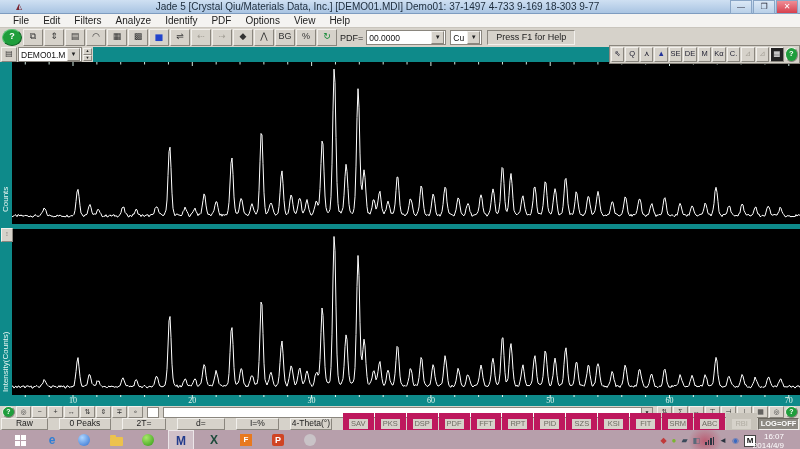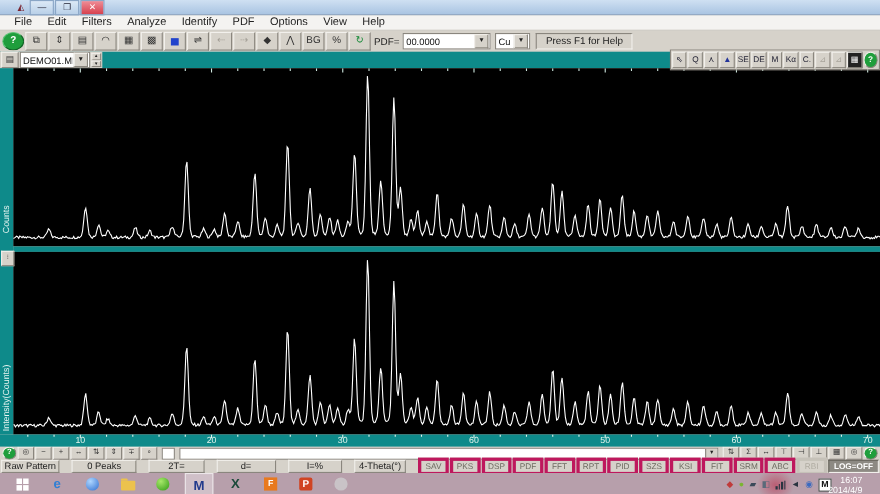--- a/index.html
+++ b/index.html
@@ -63,37 +63,37 @@
     transform-origin:0 0;transform:rotate(-90deg);}
   .ylab.top{top:150px;}
   .ylab.bottom{top:330px;}
   .splitter-btn{position:absolute;left:1px;top:166px;width:10px;height:12px;background:#d6d2ca;
     border:1px solid;border-color:#f2f0ec #8a867e #8a867e #f2f0ec;font-size:6px;line-height:11px;text-align:center;color:#444;}
   .plots-col{flex:1;display:flex;flex-direction:column;}
   .plot{background:#000;}
   .plot svg{display:block;}
   .plot-divider{height:5px;background:#0e8a8a;}
   
-  .axisbar{position:relative;height:11px;background:#0e8a8a;}
+  .axisbar{position:relative;height:11px;background:#0e8a8a;font-family:Liberation Serif, serif;}
   .axisbar svg{position:absolute;top:0;left:0;}
   .tick-label{position:absolute;top:1px;transform:translateX(-50%);color:#e4f6ee;font-size:8px;line-height:10px;}
   
   .navbar{height:12px;background:#d6d2ca;display:flex;align-items:center;padding:0 2px;gap:1px;}
   .nv-btn{width:13px;height:10px;background:#d6d2ca;border:1px solid;border-color:#f2f0ec #8a867e #8a867e #f2f0ec;
     font-size:7px;line-height:9px;text-align:center;color:#333;}
   .nv-btn.help-style{border-radius:50%;background:#1f9e3c;color:#fff;font-weight:bold;width:11px;}
   .nv-mini{width:10px;height:9px;background:#fff;border:1px solid #8a867e;margin-left:3px;}
   .nv-combo{flex:1;height:9px;background:#fff;border:1px solid #8a867e;display:flex;margin:0 3px;}
   .nv-combo .sp{flex:1;}
   .nv-combo .arrow{width:10px;background:#d6d2ca;border-left:1px solid #8a867e;font-size:5px;line-height:8px;text-align:center;color:#222;}
   
   .statusbar{height:12px;background:#d6d2ca;display:flex;align-items:center;padding-left:1px;}
   .st-field{height:10px;border:1px solid;border-color:#f2f0ec #8a867e #8a867e #f2f0ec;
     font-size:8.5px;line-height:9px;text-align:center;color:#222;margin-right:11px;overflow:hidden;}
-  .st-btn{width:22px;height:10px;border:3px solid #be185d;font-size:7.5px;line-height:9px;text-align:center;
+  .st-btn{width:22px;height:10px;border:6px solid #be185d;font-size:7.5px;line-height:9px;text-align:center;
     color:#6d6a61;margin-right:1px;background:#d6d2ca;}
   .st-btn.disabled{color:#b0aca2;border-color:#c6c2b9;}
   .st-btn.pressed{width:45px;background:#8d8a83;color:#fff;font-weight:bold;border:1px solid;border-color:#6a675f #f2f0ec #f2f0ec #6a675f;}
   
   .taskbar{position:relative;height:22px;background:#b79fab;display:flex;align-items:center;overflow:hidden;}
   .tb-blob{position:absolute;left:688px;top:-4px;width:34px;height:30px;
     background:radial-gradient(ellipse at center,rgba(190,40,70,.55),rgba(190,40,70,0) 70%);}
   .task-app{width:24px;height:20px;display:flex;align-items:center;justify-content:center;margin-left:8px;position:relative;}
   .task-app.active{background:rgba(255,255,255,.35);border:1px solid rgba(255,255,255,.6);}
   .start-logo{display:grid;grid-template-columns:5px 5px;grid-template-rows:5px 5px;gap:1px;}
@@ -113,20 +113,21 @@
   .mbox{width:10px;height:10px;background:#fff;border:1px solid #444;color:#111;font-size:8px;line-height:9px;text-align:center;font-weight:bold;}
   .clock{position:absolute;right:16px;top:2px;text-align:right;color:#fff;font-size:8px;line-height:9px;}
 </style>
 </head>
 <body>
 
 <div class="screen">
 
   <div class="titlebar">
     <span class="app-icon">◭</span>
+    <span class="title-text">Jade 5 [Crystal Qiu/Materials Data, Inc.]  [DEMO01.MDI] Demo01: 37-1497 4-733 9-169 18-303 9-77</span>
     <span class="win-controls">
       <span class="win-btn">—</span>
       <span class="win-btn">❐</span>
       <span class="win-btn close">✕</span>
     </span>
   </div>
 
   <div class="menubar" id="menubar">
       <span class="menu-item">File</span>
       <span class="menu-item">Edit</span>

